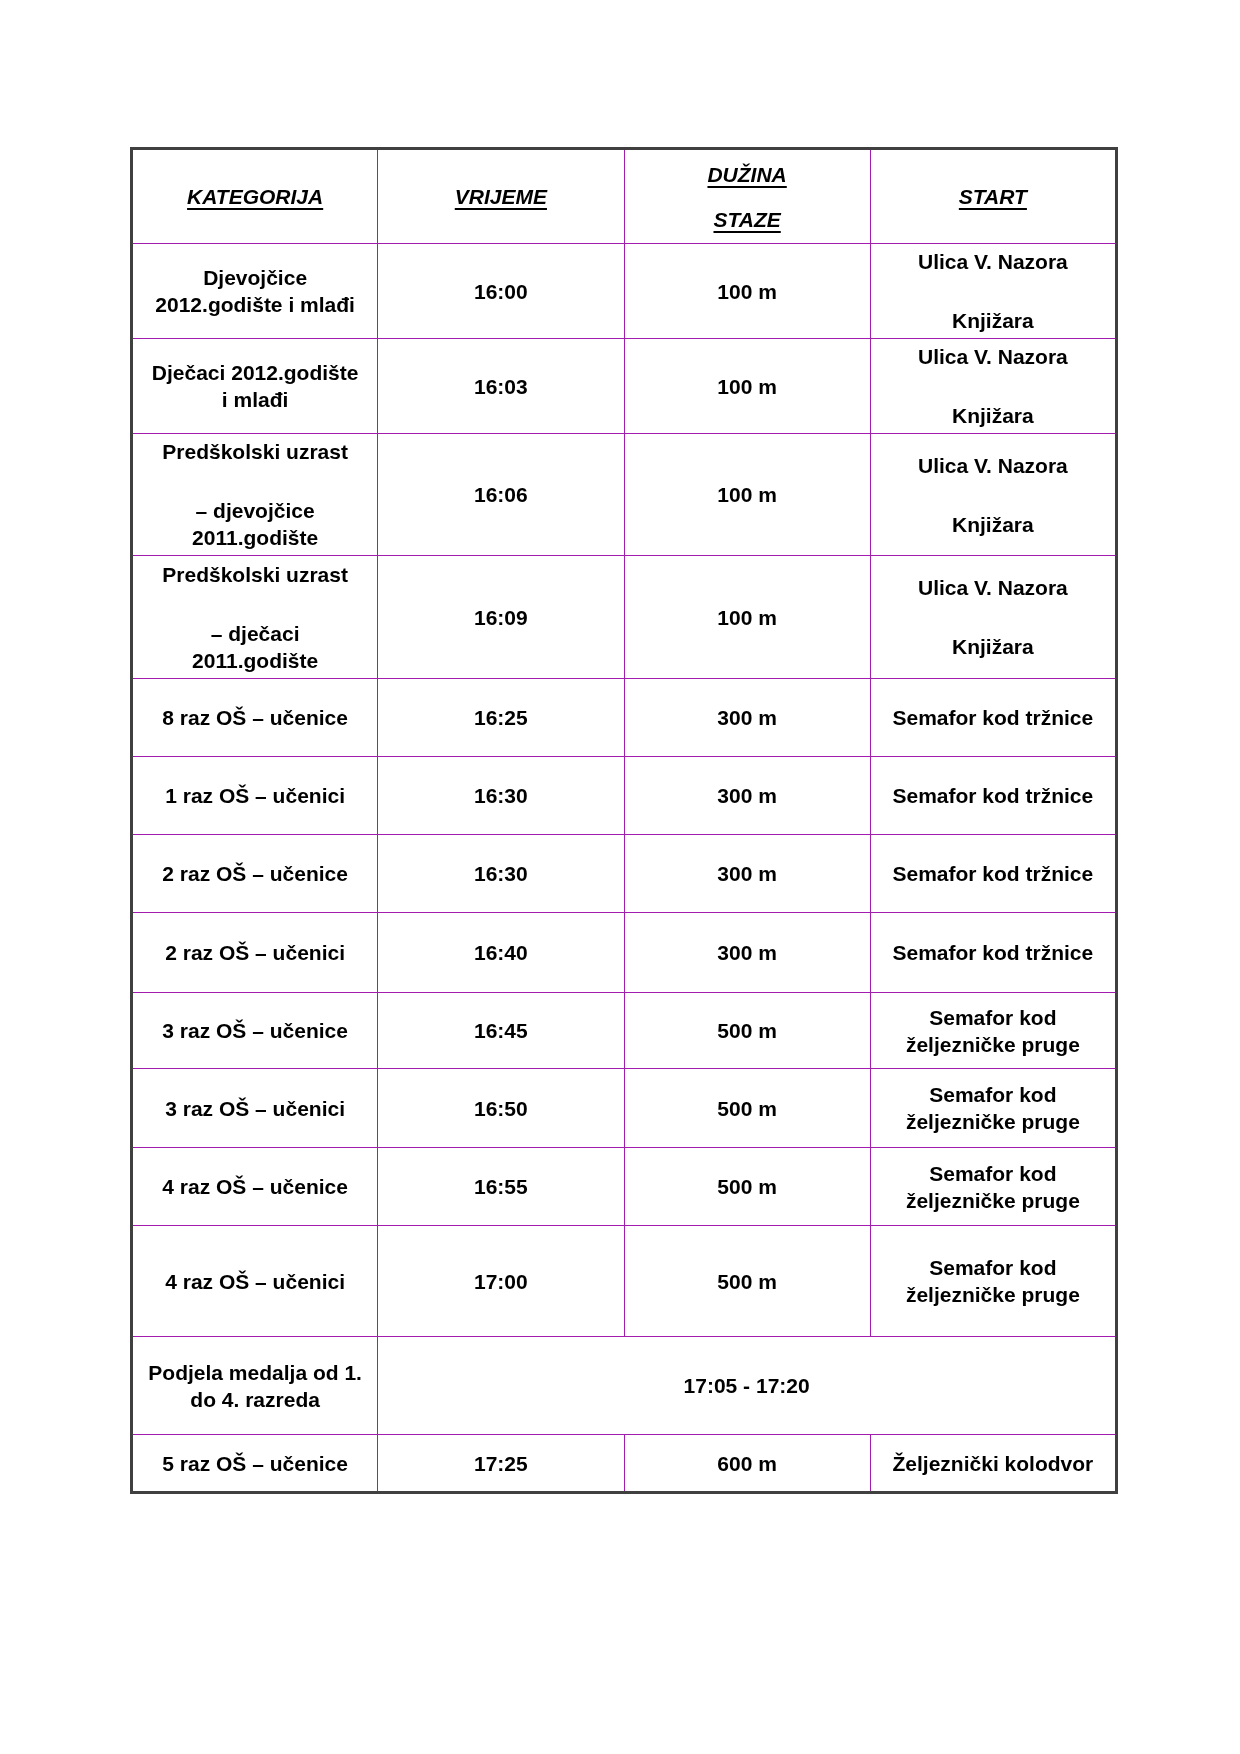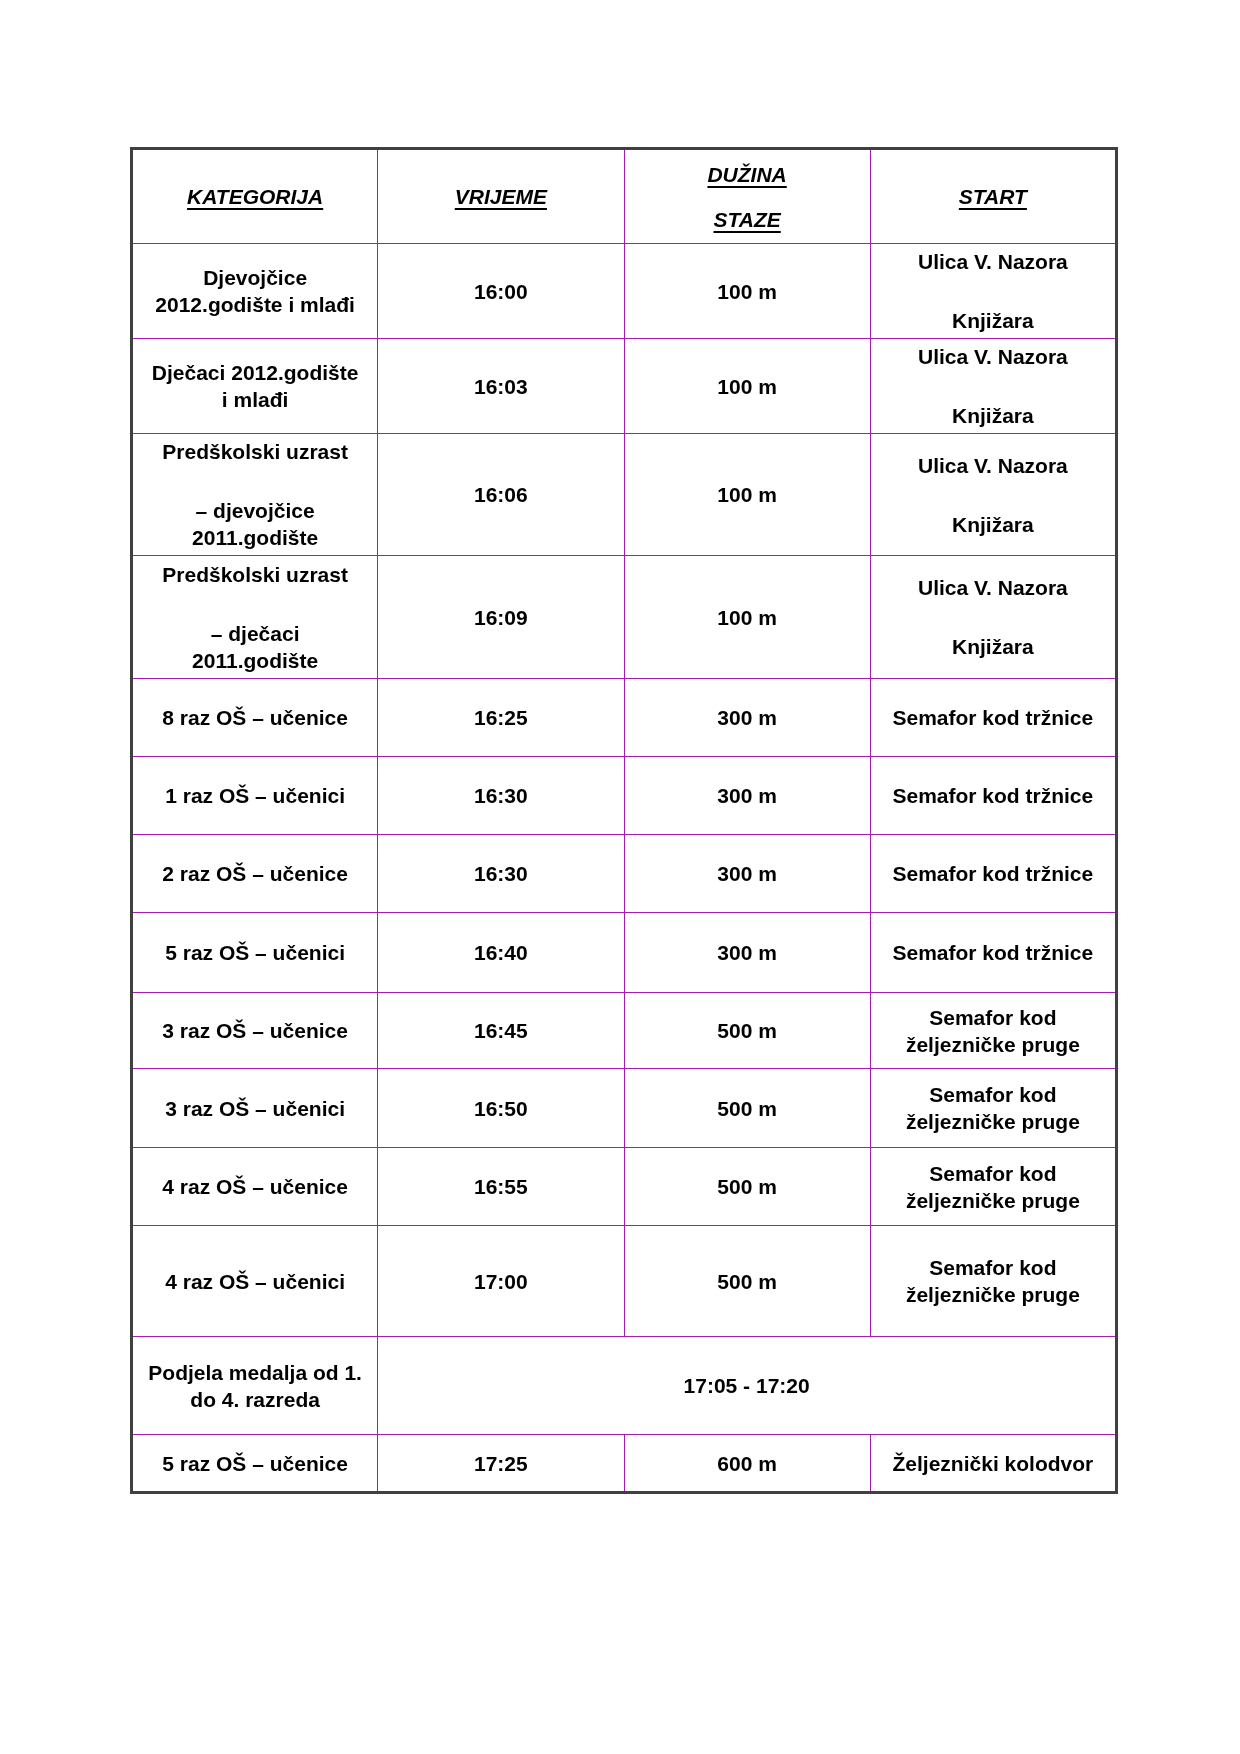--- a/index.html
+++ b/index.html
@@ -254,21 +254,21 @@
           </td>
           <td>
             <div class="para">
               <div class="line"><span>Semafor kod tržnice</span></div>
             </div>
           </td>
         </tr>
         <tr style="height: 80px;">
           <td>
             <div class="para">
-              <div class="line"><span>5 raz OŠ – učenici</span></div>
+              <div class="line"><span>2 raz OŠ – učenici</span></div>
             </div>
           </td>
           <td>
             <div class="para">
               <div class="line"><span>16:40</span></div>
             </div>
           </td>
           <td>
             <div class="para">
               <div class="line"><span>300 m</span></div>

